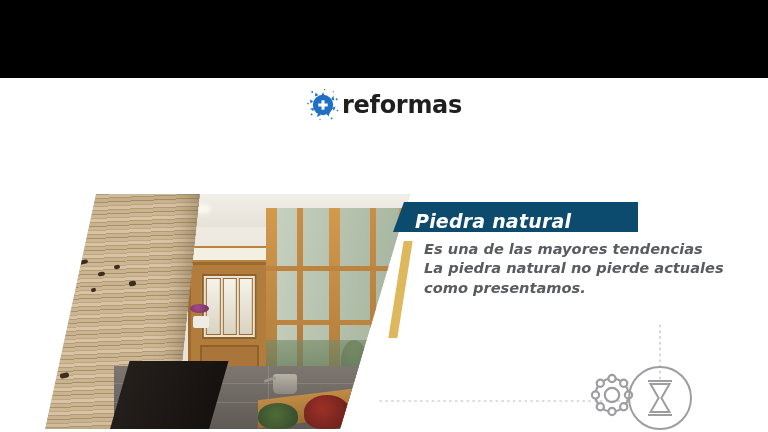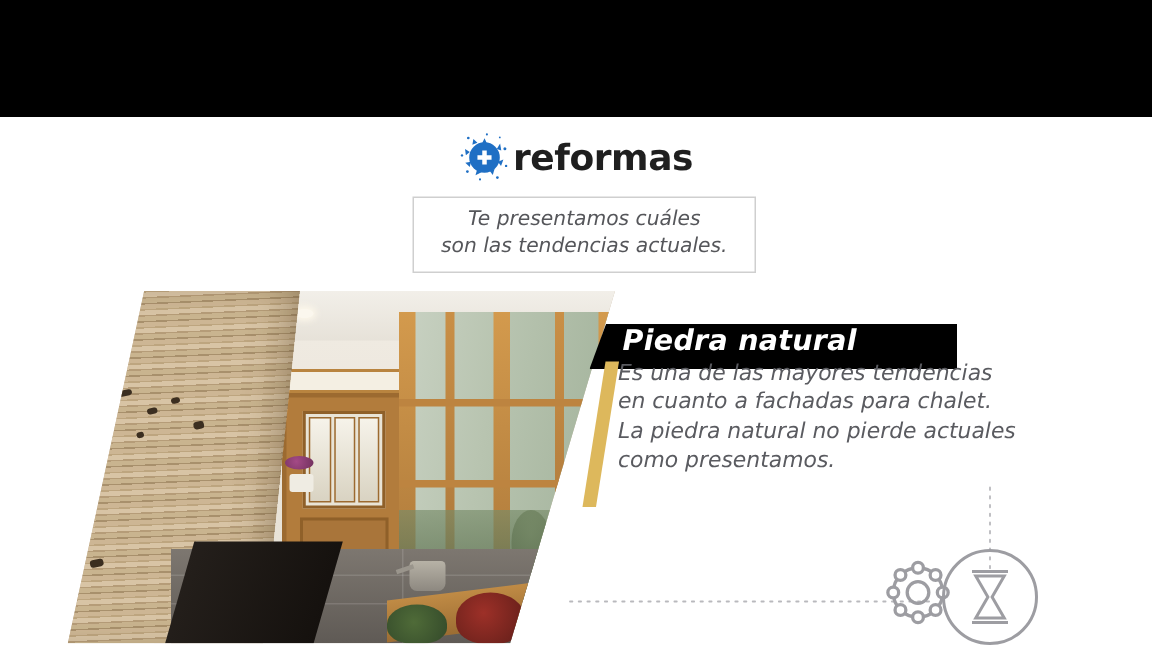--- a/index.html
+++ b/index.html
@@ -239,27 +239,27 @@
   }
   .ph-flower {
     position: absolute; left: 42%; top: 47%;
     width: 19px; height: 9px; border-radius: 50%;
     background: radial-gradient(circle at 40% 40%, #a44a86, #6f2f5c);
   }
 
   
   .heading-banner {
     position: absolute;
-    left: 393px; top: 138px;
+    left: 393px; top: 124px;
     width: 245px; height: 30px;
-    background: #000000;
+    background: #0c4a6e;
     -webkit-clip-path: polygon(4.5% 0%, 100% 0%, 100% 100%, 0% 100%);
     clip-path: polygon(4.5% 0%, 100% 0%, 100% 100%, 0% 100%);
     display: flex;
-    align-items: flex-start;
+    align-items: flex-end;
   }
   .heading-text {
     font-family: "DejaVu Sans", "Liberation Sans", sans-serif;
     font-size: 19px;
     font-weight: 700;
     font-style: italic;
     color: #ffffff;
     margin-left: 22px;
     letter-spacing: 0.2px;
     white-space: nowrap;
@@ -268,22 +268,23 @@
   .quote-bar {
     position: absolute;
     left: 396px; top: 163px;
     width: 9px; height: 97px;
     background: #ddb85c;
     transform: skewX(-9deg);
   }
 
   .body-text {
     position: absolute;
-    left: 412px; top: 161px;
+    left: 424px; top: 161px;
     width: 280px;
+    font-weight: bold;
   }
   .body-line {
     font-family: "DejaVu Sans", "Liberation Sans", sans-serif;
     font-size: 14.6px;
     font-style: italic;
     color: #5a5b60;
     line-height: 1.33;
     white-space: nowrap;
   }
 
@@ -327,24 +328,20 @@
             <circle cx="6.2" cy="4.0" r="0.9"></circle>
             <circle cx="18.6" cy="1.6" r="0.7"></circle>
             <circle cx="27.2" cy="3.6" r="0.6"></circle>
           </g>
           <path d="M15.5 12.3 h3.0 v3.2 h3.2 v3.0 h-3.2 v3.2 h-3.0 v-3.2 h-3.2 v-3.0 h3.2 z" fill="#ffffff"></path>
         </svg>
       </span>
       <span class="logo-word">reformas</span>
     </div>
 
-    <div class="tagline-box">
-      <div class="tagline-line">Te presentamos cuáles</div>
-      <div class="tagline-line">son las tendencias actuales.</div>
-    </div>
 
     <div class="photo-clip">
       <div class="photo-art">
 
         <div class="ph-ceiling"></div>
         <div class="ph-ceiling-light"></div>
 
         <div class="ph-backwall"></div>
         <div class="ph-transom"></div>
         <div class="ph-door">
@@ -398,21 +395,20 @@
     </div>
 
     <div class="heading-banner">
       <span class="heading-text">Piedra natural</span>
     </div>
 
     <div class="quote-bar"></div>
 
     <div class="body-text">
       <div class="body-line">Es una de las mayores tendencias</div>
-      <div class="body-line">en cuanto a fachadas para chalet.</div>
       <div class="body-line">La piedra natural no pierde actuales</div>
       <div class="body-line">como presentamos.</div>
     </div>
 
     <div class="deco">
       <svg width="230" height="110" viewBox="0 0 230 110">
 
         <line x1="-120" y1="68" x2="122" y2="68" stroke="#b9b9bd" stroke-width="1.2" stroke-dasharray="1.6 4.2" stroke-linecap="round"></line>
         <line x1="160" y1="-8" x2="160" y2="46" stroke="#b9b9bd" stroke-width="1.2" stroke-dasharray="1.6 4.2" stroke-linecap="round"></line>
 

